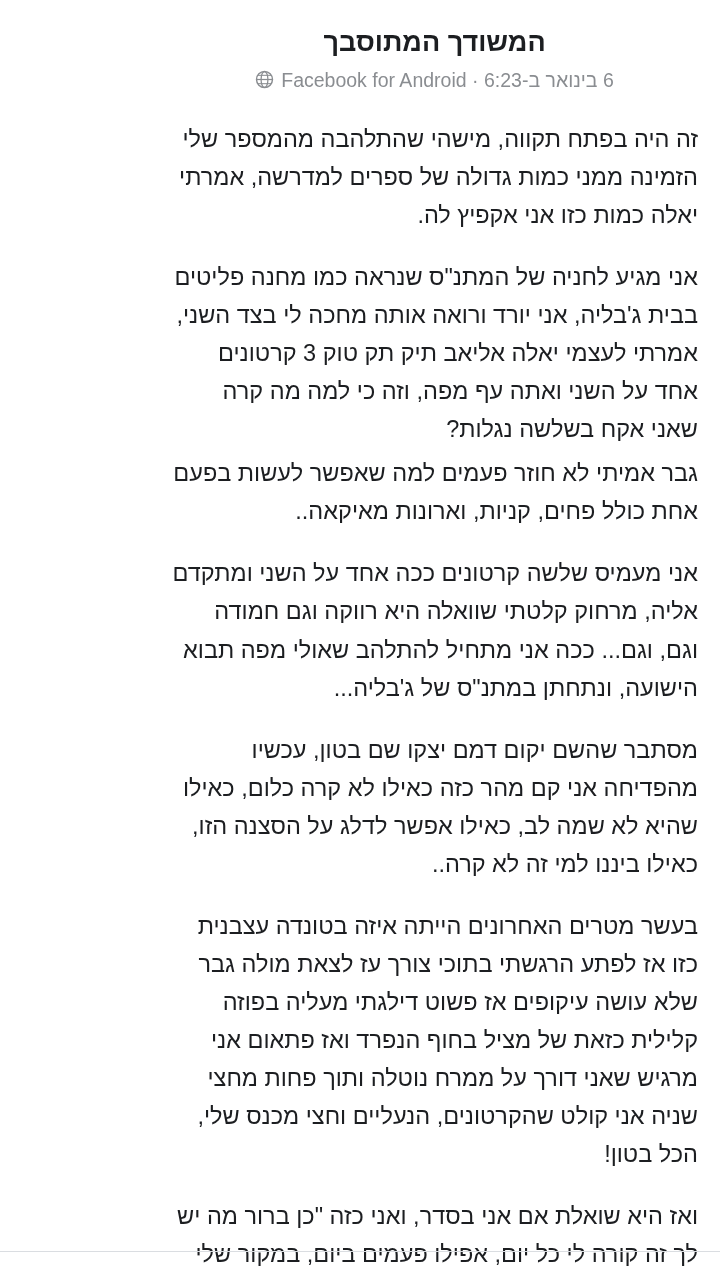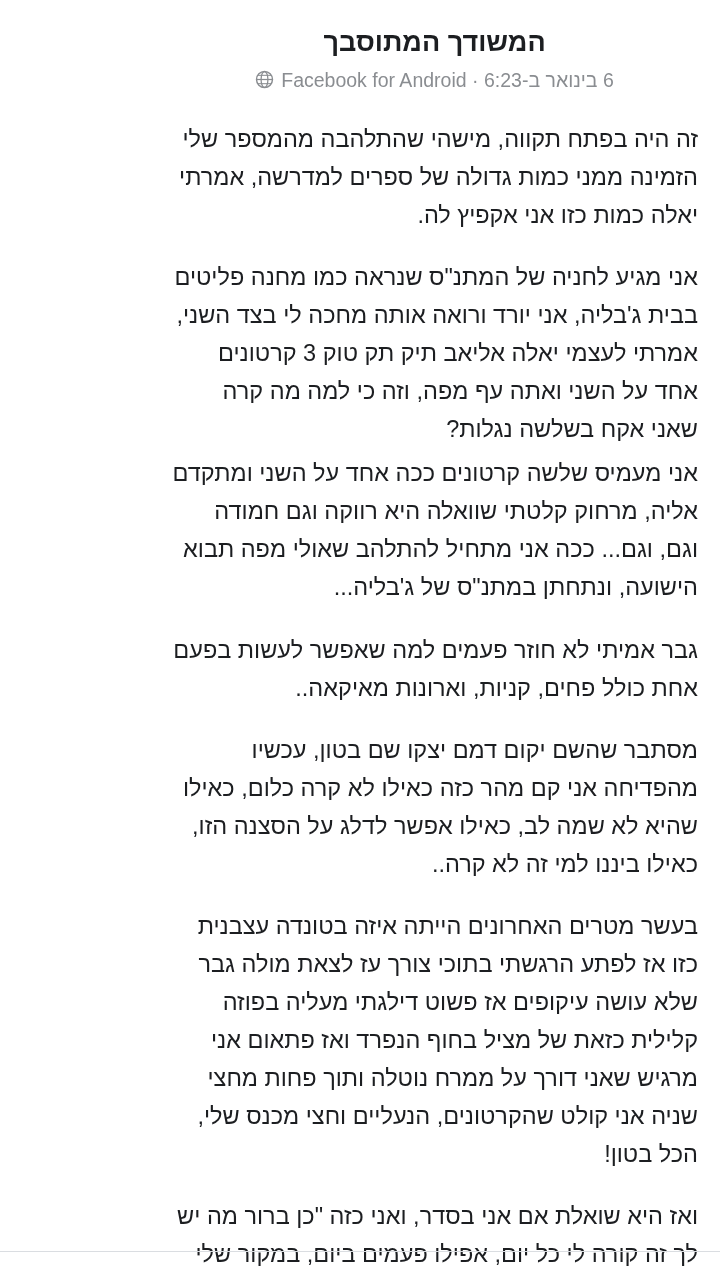--- a/index.html
+++ b/index.html
@@ -97,22 +97,22 @@
           <line x1="3.2" y1="14.4" x2="16.8" y2="14.4" stroke="#8a8d91" stroke-width="1.1"></line>
         </svg>
       </span>
       <span class="meta-text">6 בינואר ב-6:23 · Facebook for Android</span>
     </div>
   </div>
 
   <div class="post-body">
     <p>זה היה בפתח תקווה, מישהי שהתלהבה מהמספר שלי הזמינה ממני כמות גדולה של ספרים למדרשה, אמרתי יאלה כמות כזו אני אקפיץ לה.</p>
     <p class="tight">אני מגיע לחניה של המתנ"ס שנראה כמו מחנה פליטים בבית ג'בליה, אני יורד ורואה אותה מחכה לי בצד השני, אמרתי לעצמי יאלה אליאב תיק תק טוק 3 קרטונים אחד על השני ואתה עף מפה, וזה כי למה מה קרה שאני אקח בשלשה נגלות?</p>
+    <p>גבר אמיתי לא חוזר פעמים למה שאפשר לעשות בפעם אחת כולל פחים, קניות, וארונות מאיקאה..</p>
     <p>אני מעמיס שלשה קרטונים ככה אחד על השני ומתקדם אליה, מרחוק קלטתי שוואלה היא רווקה וגם חמודה וגם, וגם... ככה אני מתחיל להתלהב שאולי מפה תבוא הישועה, ונתחתן במתנ"ס של ג'בליה...</p>
-    <p>גבר אמיתי לא חוזר פעמים למה שאפשר לעשות בפעם אחת כולל פחים, קניות, וארונות מאיקאה..</p>
     <p>מסתבר שהשם יקום דמם יצקו שם בטון, עכשיו מהפדיחה אני קם מהר כזה כאילו לא קרה כלום, כאילו שהיא לא שמה לב, כאילו אפשר לדלג על הסצנה הזו, כאילו ביננו למי זה לא קרה..</p>
     <p>בעשר מטרים האחרונים הייתה איזה בטונדה עצבנית כזו אז לפתע הרגשתי בתוכי צורך עז לצאת מולה גבר שלא עושה עיקופים אז פשוט דילגתי מעליה בפוזה קלילית כזאת של מציל בחוף הנפרד ואז פתאום אני מרגיש שאני דורך על ממרח נוטלה ותוך פחות מחצי שניה אני קולט שהקרטונים, הנעליים וחצי מכנס שלי, הכל בטון!</p>
     <p>ואז היא שואלת אם אני בסדר, ואני כזה "כן ברור מה יש לך זה קורה לי כל יום, אפילו פעמים ביום, במקור שלי אני בטונאי מוסמך"</p>
   </div>
 
 </div>
 
 <div class="bottom-divider"></div>
 
 </body></html>

